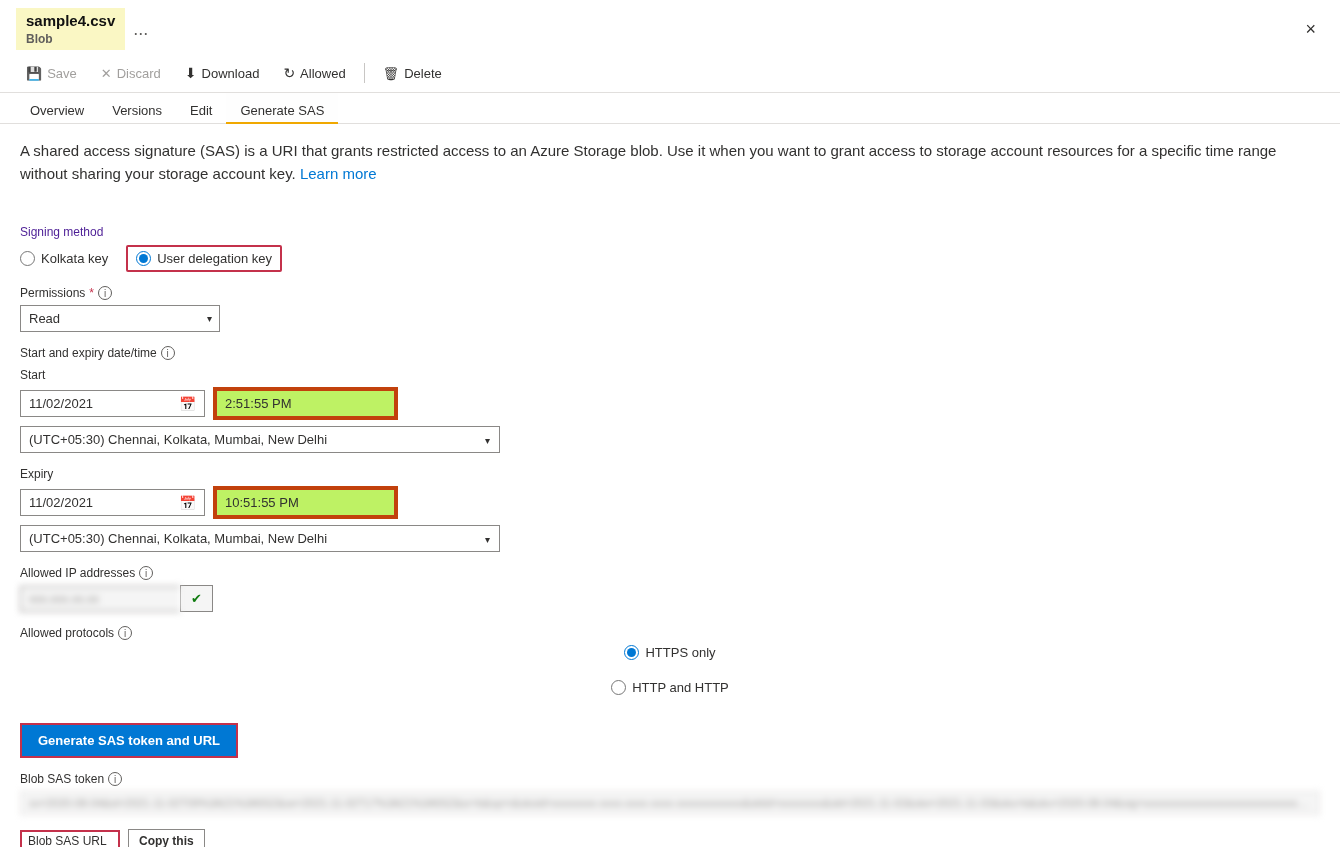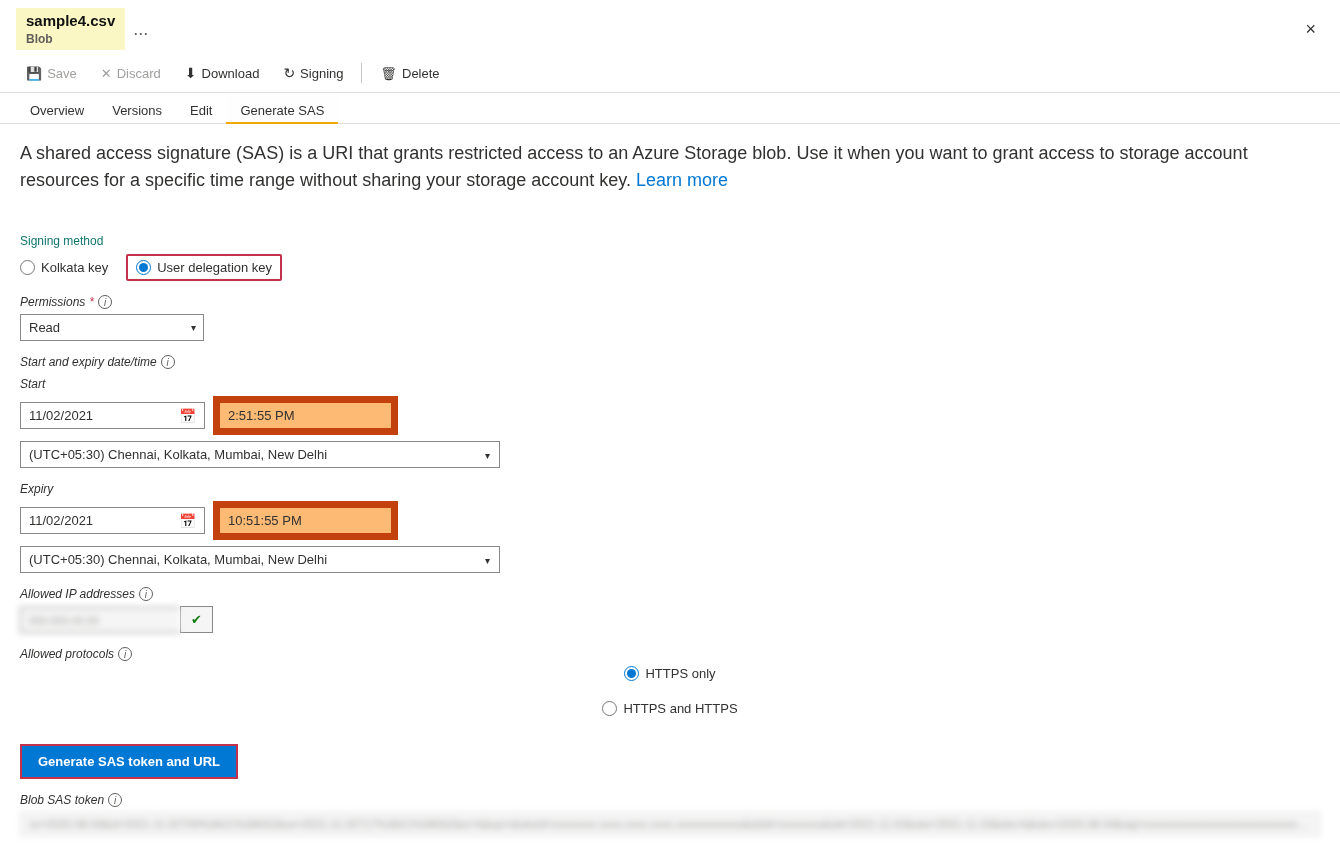--- a/index.html
+++ b/index.html
@@ -54,31 +54,31 @@
       color: #323130;
       border-bottom: 2px solid #f0a800;
       font-weight: 500;
       background: #fefefe;
     }
 
     
     .content { padding: 16px 20px; max-width: 1340px; }
 
     .description {
-      font-size: 18px; color: #323130; line-height: 1.5;
+      font-size: 15px; color: #323130; line-height: 1.5;
       margin-bottom: 16px;
     }
     .description a { color: #0078d4; text-decoration: none; }
 
     
-    .section-label { font-size: 12px; color: #0f766e; margin-bottom: 6px; font-weight: 500; margin-top: 40px; }
+    .section-label { font-size: 12px; color: #4c1d95; margin-bottom: 6px; font-weight: 500; margin-top: 40px; }
     .field-group { margin-bottom: 14px; }
     .field-label {
       font-size: 12px; color: #323130; margin-bottom: 5px;
-      display: flex; align-items: center; gap: 4px; font-style: italic;
+      display: flex; align-items: center; gap: 4px;
     }
     .required-star { color: #c4314b; }
 
     
     .radio-group { display: flex; align-items: center; gap: 18px; margin-bottom: 14px; }
     .radio-item { display: flex; align-items: center; gap: 6px; cursor: pointer; font-size: 13px; }
     .radio-item input[type=radio] { accent-color: #0078d4; width: 15px; height: 15px; }
     .radio-highlighted {
       border: 2px solid #c4314b;
       padding: 4px 8px;
@@ -86,41 +86,41 @@
       display: flex; align-items: center; gap: 6px;
     }
 
     
     .select-field {
       padding: 5px 8px; border: 1px solid #8a8886;
       background: #fff; font-size: 13px; color: #323130;
       appearance: none; cursor: pointer; min-width: 120px;
     }
     .select-wrapper {
-      display: flex; align-items: center; position: relative; width: 184px;
+      display: flex; align-items: center; position: relative; width: 200px;
     }
     .select-wrapper select { width: 100%; padding-right: 28px; }
     .select-arrow {
       position: absolute; right: 8px; pointer-events: none;
       font-size: 10px; color: #323130;
     }
 
     
     .datetime-row { display: flex; gap: 8px; align-items: center; margin-bottom: 6px; }
     .date-input-wrap { position: relative; display: flex; align-items: center; }
     .date-input {
       padding: 5px 30px 5px 8px; border: 1px solid #8a8886;
       font-size: 13px; color: #323130; width: 185px; background: #fff;
     }
     .calendar-icon {
       position: absolute; right: 8px; color: #605e5c; font-size: 14px; pointer-events: none;
     }
     .time-input {
-      padding: 5px 8px; border: 7px solid #c2410c;
-      font-size: 13px; color: #323130; width: 185px; background: #fdba74;
+      padding: 5px 8px; border: 4px solid #c2410c;
+      font-size: 13px; color: #323130; width: 185px; background: #bef264;
     }
     .timezone-select-wrap { margin-top: 0; }
     .timezone-select-wrap select {
       width: 480px; padding: 5px 30px 5px 8px;
       border: 1px solid #8a8886; font-size: 13px; color: #323130;
       appearance: none; background: #fff; cursor: pointer;
     }
     .tz-wrapper { position: relative; display: inline-block; }
     .tz-arrow { position: absolute; right: 10px; top: 50%; transform: translateY(-50%); font-size: 10px; pointer-events: none; }
 
@@ -193,21 +193,21 @@
   <button class="toolbar-btn disabled">
     <span>✕</span>
     <span>Discard</span>
   </button>
   <button class="toolbar-btn">
     <span style="font-size:14px;">⬇</span>
     <span>Download</span>
   </button>
   <button class="toolbar-btn">
     <span style="font-size:14px;">↻</span>
-    <span>Signing</span>
+    <span>Allowed</span>
   </button>
   <div class="toolbar-divider"></div>
   <button class="toolbar-btn">
     <span>🗑</span>
     <span>Delete</span>
   </button>
 </div>
 
 <div class="tabs">
   <div class="tab">
@@ -335,21 +335,21 @@
       <span>Allowed protocols</span>
       <span class="info-icon">i</span>
     </div>
     <div class="protocol-row">
       <label class="radio-item">
         <input type="radio" name="protocol" value="https" checked="" style="">
         <span>HTTPS only</span>
       </label>
       <label class="radio-item">
         <input type="radio" name="protocol" value="both" style="">
-        <span>HTTPS and HTTPS</span>
+        <span>HTTP and HTTP</span>
       </label>
     </div>
   </div>
 
   
   <button class="generate-btn">Generate SAS token and URL</button>
 
   
   <div class="field-group">
     <div class="field-label">

